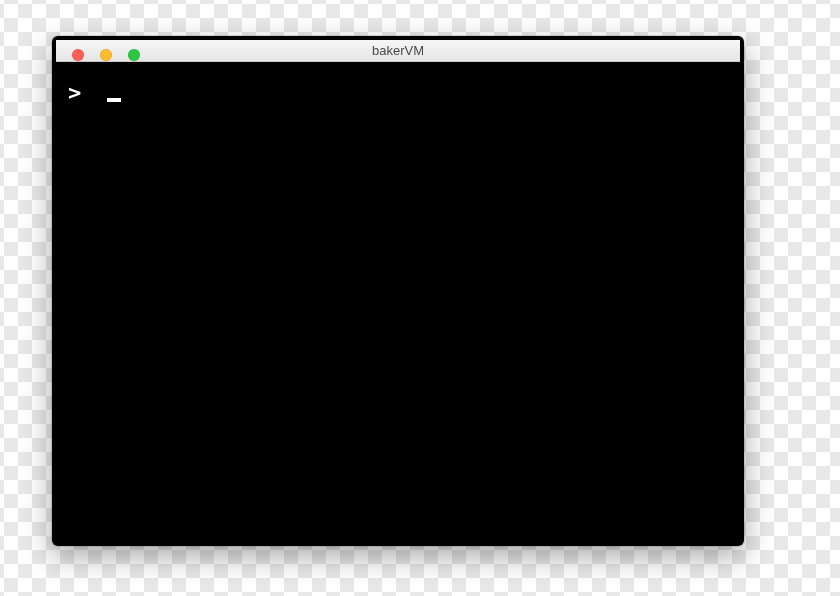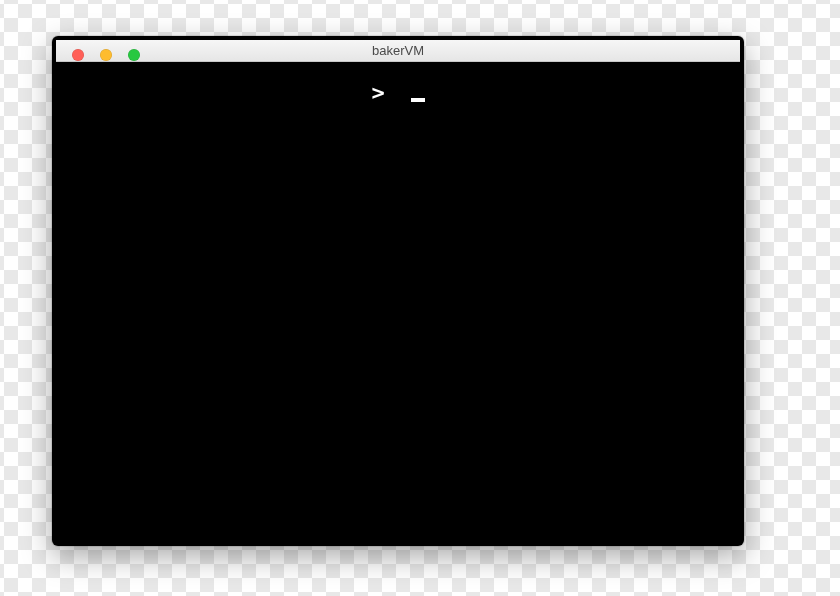--- a/index.html
+++ b/index.html
@@ -1,15 +1,15 @@
 <!DOCTYPE html>
 <html><head>
   <meta charset="utf-8">
   <style>
-    * { margin: 4px; padding: 0; box-sizing: border-box; justify-content: center; }
+    * { margin: 4px; padding: 0; box-sizing: border-box; }
     body {
       width: 840px;
       height: 596px;
       background-image:
         linear-gradient(45deg, #e8e8e8 25%, transparent 25%),
         linear-gradient(-45deg, #e8e8e8 25%, transparent 25%),
         linear-gradient(45deg, transparent 75%, #e8e8e8 75%),
         linear-gradient(-45deg, transparent 75%, #e8e8e8 75%);
       background-size: 28px 28px;
       background-position: 0 0, 0 14px, 14px -14px, -14px 0px;

